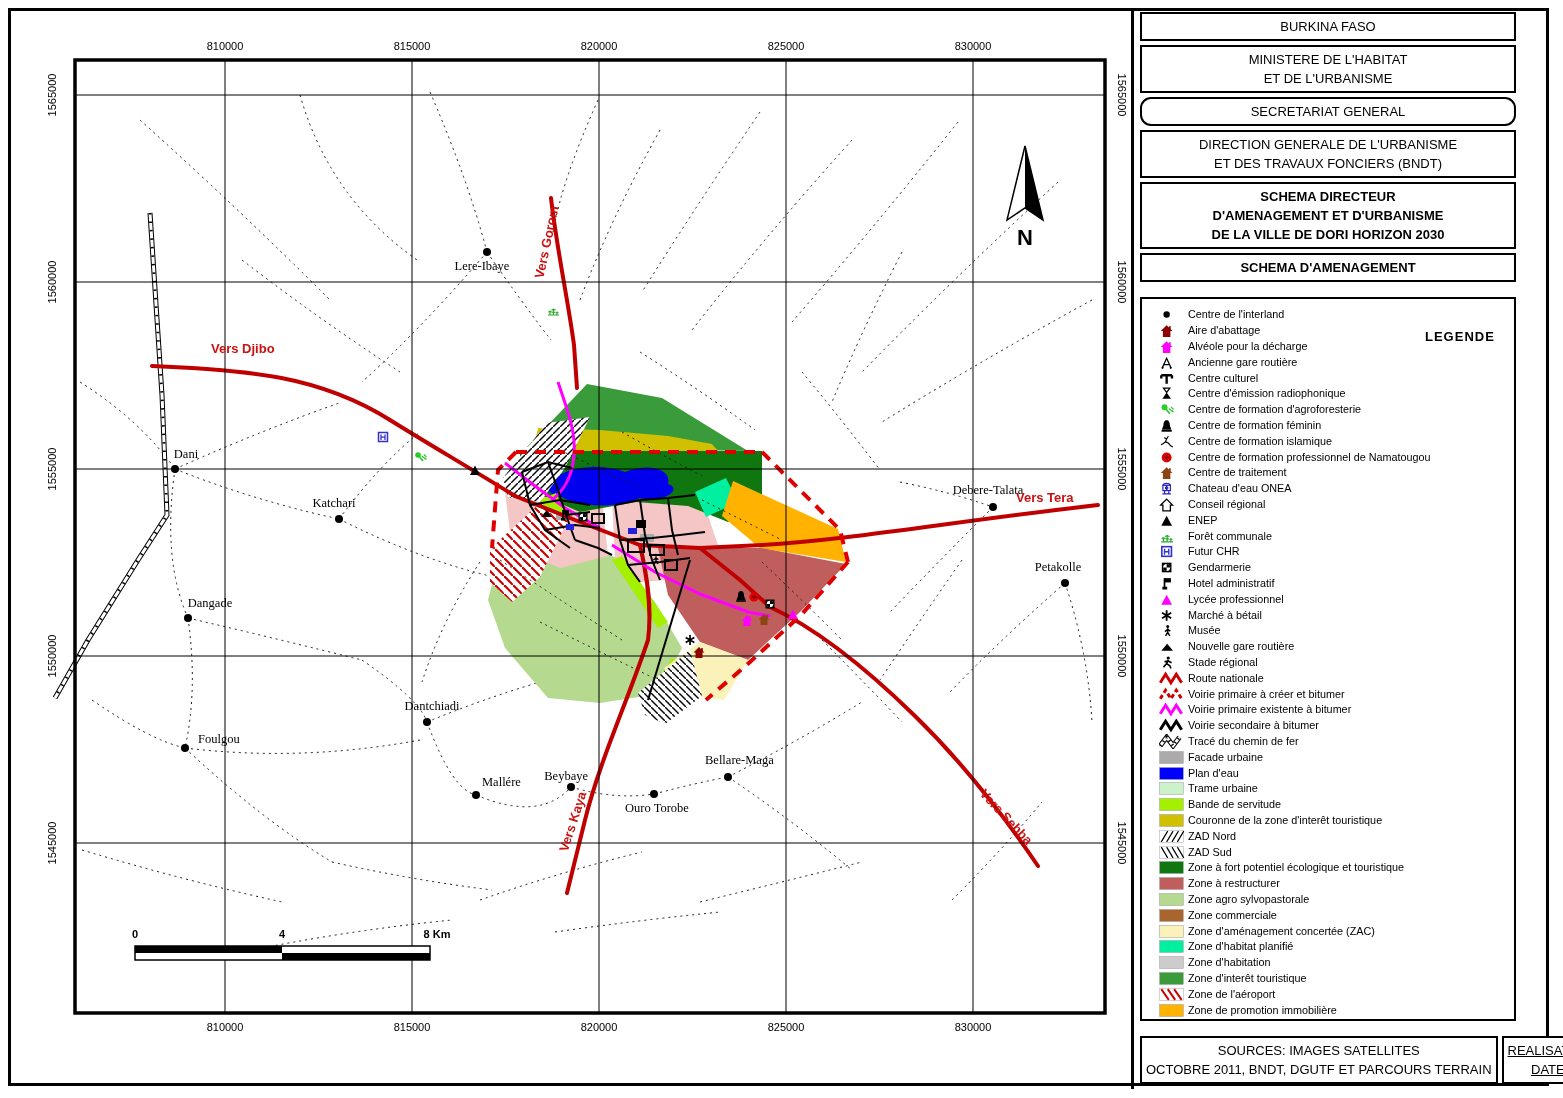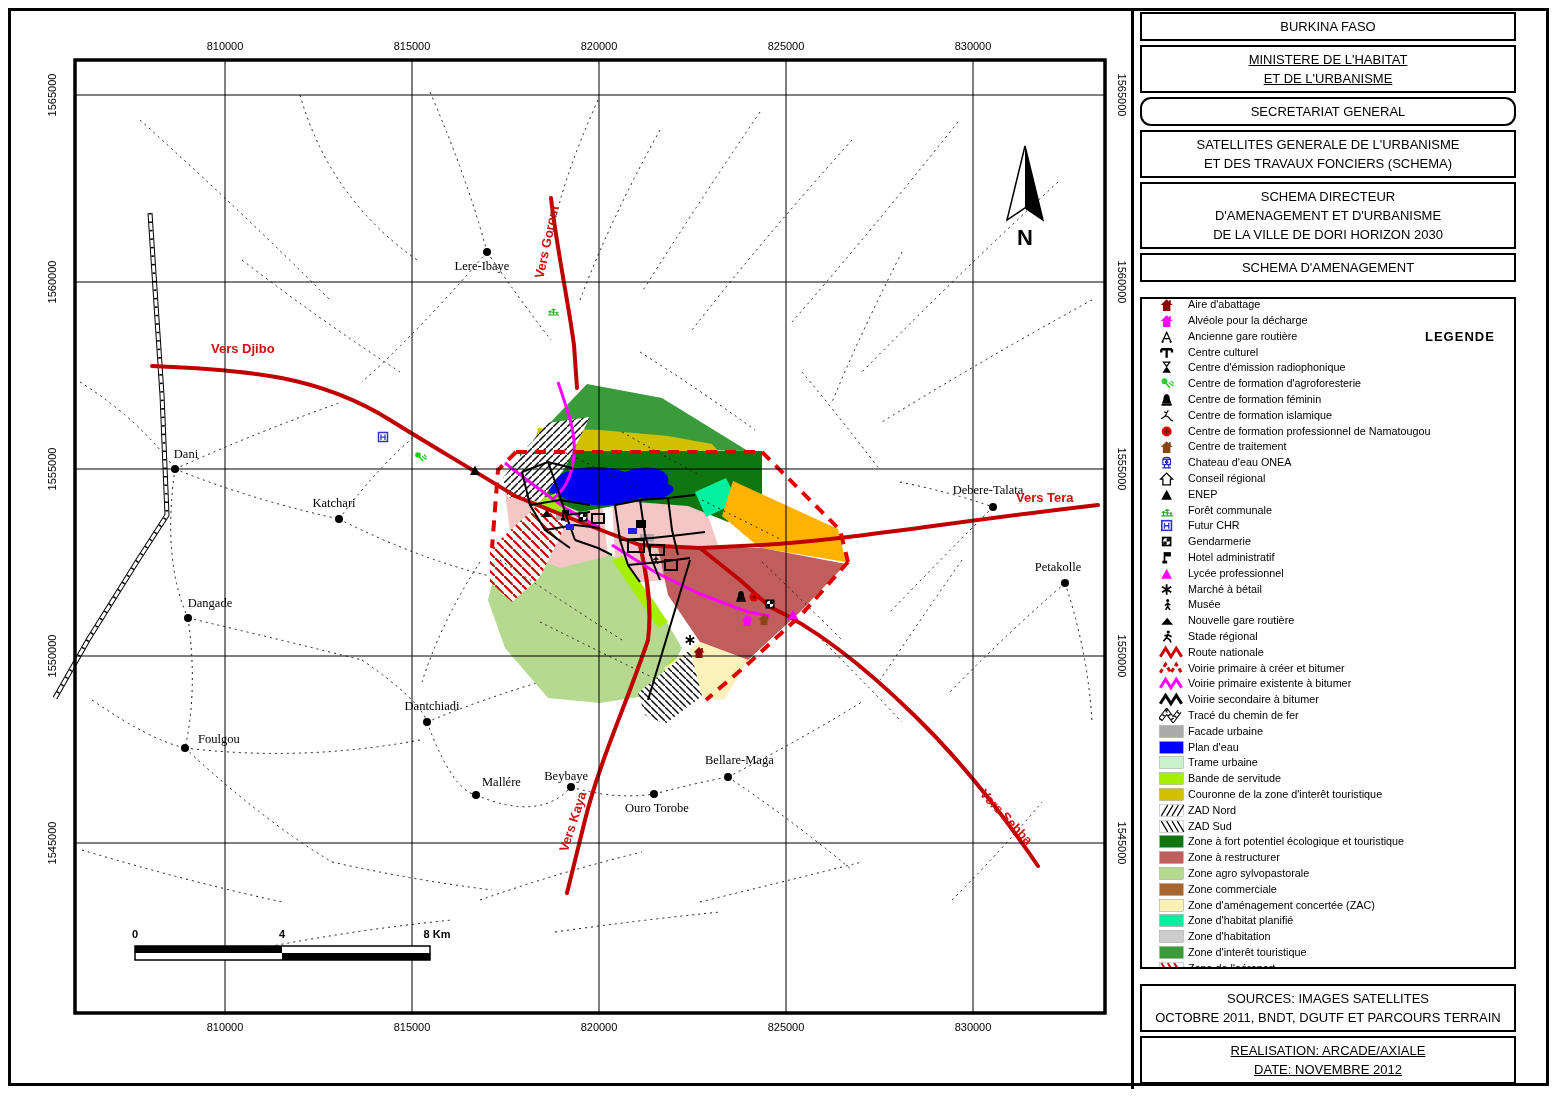--- a/index.html
+++ b/index.html
@@ -7,21 +7,21 @@
          font-family:"Liberation Sans",sans-serif;}
   .sheet-border{position:absolute;left:8px;top:8px;width:1541px;height:1078px;
                 border:3px solid #000;box-sizing:border-box;pointer-events:none;}
   .divider{position:absolute;left:1131px;top:8px;width:3px;height:1081px;background:#000;}
   #map-svg{position:absolute;left:0;top:0;}
   .panel{position:absolute;left:1140px;top:12px;width:376px;height:1072px;
          display:flex;flex-direction:column;gap:15px;}
   .pbox{border:2px solid #000;box-sizing:border-box;background:#fff;text-align:center;
         display:flex;flex-direction:column;justify-content:center;
         font-size:13px;line-height:19px;color:#000;flex:0 0 auto;}
-  .pbox.bold{font-weight:normal;}
+  .pbox.bold{font-weight:bold;}
   #legend-box{flex:1 1 auto;position:relative;text-align:left;
               padding:7px 0 0 14px;overflow:hidden;}
   .legend-title{position:absolute;left:238px;top:28px;font-weight:bold;font-size:13px;
                 letter-spacing:1px;margin-left:45px;}
   .lg-row{display:flex;align-items:center;height:15.8px;}
   .lg-ic{flex:0 0 32px;display:flex;justify-content:center;align-items:center;}
   .lg-lb{font-size:10.8px;white-space:nowrap;color:#000;}
   .trail{fill:none;stroke:#1a1a1a;stroke-width:1;stroke-dasharray:2,4;}
   .gridline{stroke:#000;stroke-width:1;}
   .tick{font-size:11px;fill:#000;}
@@ -338,30 +338,30 @@
           <path d="M8,4.8 L8,8.8 L6,12 M8,8.8 L10,12 M8,6 L5.4,8 M8,6 L10.4,7.6" stroke="#000" stroke-width="1.4" fill="none"></path>
         </g>
       </g>
   </svg>
 
   <div class="panel">
     <div id="panel-top" style="display: flex; flex-direction: column; gap: 4px;">
         <div class="pbox" style="padding: 3px 4px;">
           <div>BURKINA FASO</div>
         </div>
-        <div class="pbox" style="padding: 3px 20px; text-decoration: underline;">
+        <div class="pbox" style="padding: 3px 20px;">
           <div>MINISTERE DE L'HABITAT</div>
           <div>ET DE L'URBANISME</div>
         </div>
         <div class="pbox" style="padding: 3px 4px; border-radius: 11px;">
           <div>SECRETARIAT GENERAL</div>
         </div>
         <div class="pbox" style="padding: 3px 4px;">
-          <div>SATELLITES GENERALE DE L'URBANISME</div>
-          <div>ET DES TRAVAUX FONCIERS (SCHEMA)</div>
+          <div>DIRECTION GENERALE DE L'URBANISME</div>
+          <div>ET DES TRAVAUX FONCIERS (BNDT)</div>
         </div>
         <div class="pbox bold" style="padding: 3px 4px;">
           <div>SCHEMA DIRECTEUR</div>
           <div>D'AMENAGEMENT ET D'URBANISME</div>
           <div>DE LA VILLE DE DORI HORIZON 2030</div>
         </div>
         <div class="pbox bold" style="padding: 3px 0;">
           <div>SCHEMA D'AMENAGEMENT</div>
         </div>
       </div>
@@ -749,21 +749,21 @@
           <div class="lg-row">
             <span class="lg-ic">
               <svg viewBox="0 0 24 14" width="26" height="15">
                 <rect x="0.5" y="1.5" width="22" height="11" fill="#FFB300" stroke="#888" stroke-width="0.4"></rect>
               </svg>
             </span>
             <span class="lg-lb">Zone de promotion immobilière</span>
           </div>
         </div>
     </div>
-    <div id="panel-bottom" style="display: flex; flex-direction: column; gap: 4px;">
+    <div id="panel-bottom" style="display: flex; flex-direction: row; gap: 4px;">
         <div class="pbox" style="padding: 3px 4px;">
           <div>SOURCES: IMAGES SATELLITES</div>
           <div>OCTOBRE 2011, BNDT, DGUTF ET PARCOURS TERRAIN</div>
         </div>
         <div class="pbox" style="padding: 3px 4px; text-decoration: underline;">
           <div>REALISATION: ARCADE/AXIALE</div>
           <div>DATE: NOVEMBRE 2012</div>
         </div>
       </div>
   </div>

